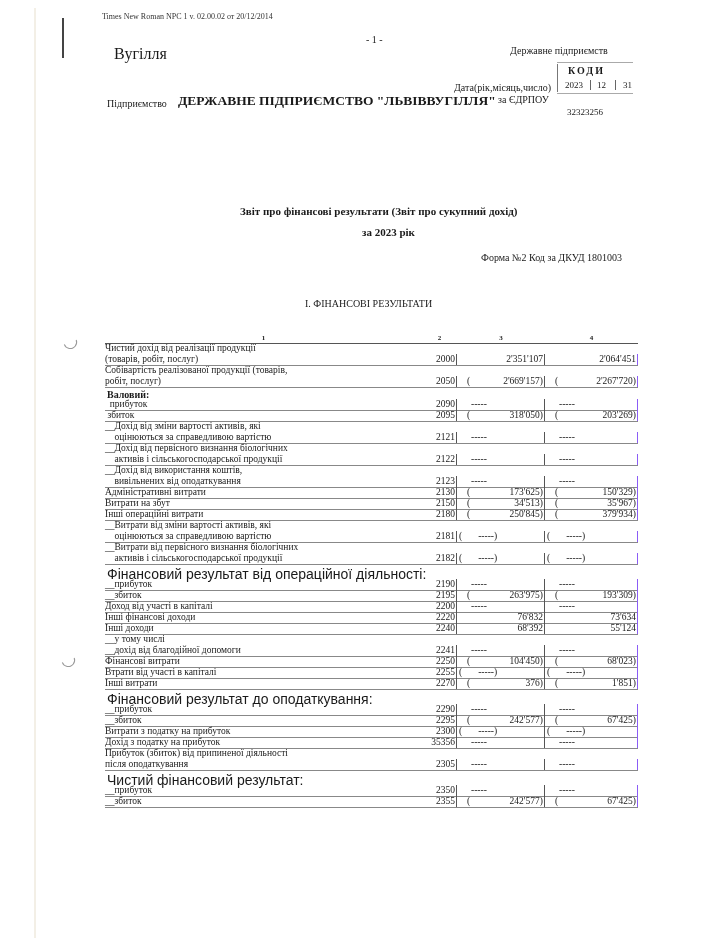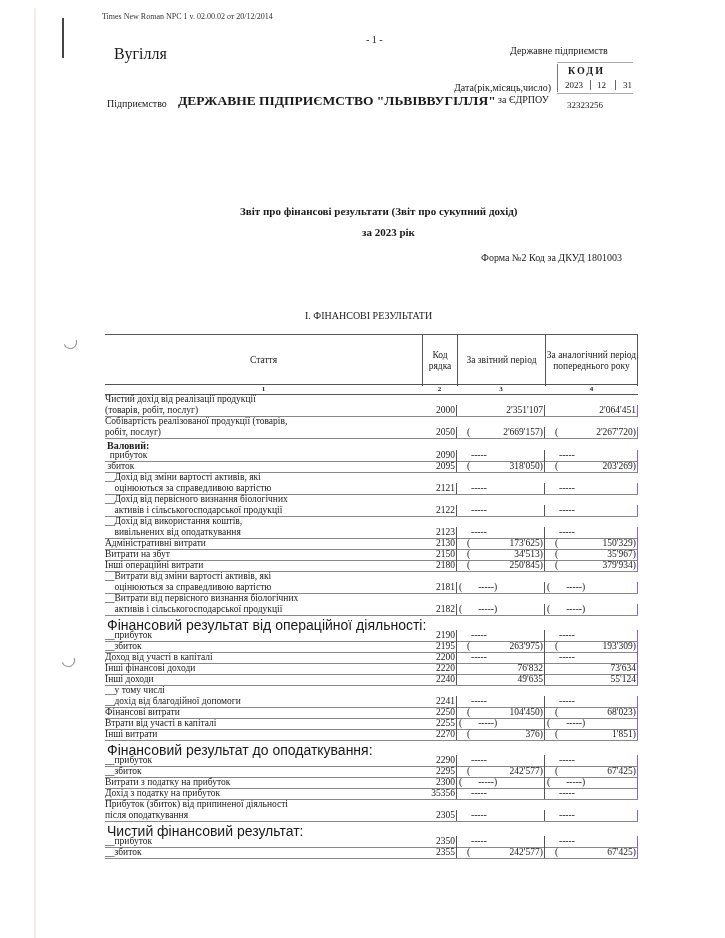--- a/index.html
+++ b/index.html
@@ -12,29 +12,29 @@
     .owner { left: 510px; top: 45px; font-size: 10px; }
     .codes-box { left: 557px; top: 64px; width: 76px; height: 28px; border-left: 1px solid #777; }
     .codes-topline { left: 557px; top: 62px; width: 76px; height: 1px; background: #aaa; }
     .codes-botline { left: 557px; top: 93px; width: 76px; height: 1px; background: #aaa; }
     .codes-title { left: 568px; top: 65px; font-size: 10px; font-weight: bold; letter-spacing: 2px; }
     .code-y { left: 565px; top: 80px; font-size: 9px; }
     .code-m { left: 597px; top: 80px; font-size: 9px; }
     .code-d { left: 623px; top: 80px; font-size: 9px; }
     .code-sep1 { left: 590px; top: 80px; width: 1px; height: 10px; background: #666; }
     .code-sep2 { left: 615px; top: 80px; width: 1px; height: 10px; background: #666; }
-    .edrpou { left: 567px; top: 100px; font-size: 9px; }
+    .edrpou { left: 567px; top: 107px; font-size: 9px; }
     .date-label { left: 454px; top: 82px; font-size: 10px; }
     .edrpou-label { left: 498px; top: 94px; font-size: 10px; }
     .ent-label { left: 107px; top: 98px; font-size: 10px; }
     .ent-name { left: 178px; top: 93px; font-size: 13.5px; font-weight: bold; }
     .doc-title { left: 240px; top: 205px; font-size: 11px; font-weight: bold; }
     .doc-period { left: 362px; top: 226px; font-size: 11px; font-weight: bold; }
     .form-line { left: 481px; top: 252px; font-size: 10px; }
-    .section-title { left: 305px; top: 298px; font-size: 10px; margin-top: 12px; }
+    .section-title { left: 305px; top: 298px; font-size: 10px; }
 
     .table { position: absolute; left: 105px; top: 334px; width: 533px; font-size: 9.5px; }
     .hdr { position: relative; height: 51px; border-top: 1px solid #555; border-bottom: 1px solid #555; }
     .hdr div { position: absolute; top: 0; height: 51px; display: flex; align-items: center; justify-content: center; text-align: center; line-height: 11px; }
     .h1 { left: 0; width: 317px; }
     .h2 { left: 317px; width: 35px; border-left: 1px solid #555; }
     .h3 { left: 352px; width: 88px; border-left: 1px solid #555; }
     .h4 { left: 440px; width: 93px; border-left: 1px solid #555; border-right: 1px solid #555; white-space: normal; }
     .numrow { position: relative; height: 10px; border-bottom: 1px solid #555; font-size: 7px; font-weight: bold; }
     .numrow span { position: absolute; top: 0; text-align: center; }
@@ -85,26 +85,20 @@
 <div class="abs edrpou-label">за ЄДРПОУ</div>
 <div class="abs ent-label">Підприємство</div>
 <div class="abs ent-name">ДЕРЖАВНЕ ПІДПРИЄМСТВО "ЛЬВІВВУГІЛЛЯ"</div>
 
 <div class="abs doc-title">Звіт про фінансові результати (Звіт про сукупний дохід)</div>
 <div class="abs doc-period">за  2023 рік</div>
 <div class="abs form-line">Форма №2 Код за ДКУД     1801003</div>
 <div class="abs section-title">І. ФІНАНСОВІ РЕЗУЛЬТАТИ</div>
 
 <div class="table">
-  <div class="hdr">
-    <div class="h1">Стаття</div>
-    <div class="h2">Код рядка</div>
-    <div class="h3">За звітний період</div>
-    <div class="h4">За аналогічний період попереднього року</div>
-  </div>
   <div class="numrow">
     <span style="left:0;width:317px">1</span>
     <span style="left:317px;width:35px">2</span>
     <span style="left:352px;width:88px">3</span>
     <span style="left:440px;width:93px">4</span>
   </div>
   <div id="rows">
       <div class="row" style="height: 22px;">
         <div class="lbl">Чистий дохід від реалізації продукції
 (товарів, робіт, послуг)</div>
@@ -287,21 +281,21 @@
           <span class="val">76'832</span>
         </div>
         <div class="v4">
           <span class="val">73'634</span>
         </div>
       </div>
       <div class="row" style="height: 11px;">
         <div class="lbl">Інші доходи</div>
         <div class="cd">2240</div>
         <div class="v3">
-          <span class="val">49'635</span>
+          <span class="val">68'392</span>
         </div>
         <div class="v4">
           <span class="val">55'124</span>
         </div>
       </div>
       <div class="row" style="height: 22px;">
         <div class="lbl">__у тому числі
 __дохід від благодійної допомоги</div>
         <div class="cd">2241</div>
         <div class="v3">

